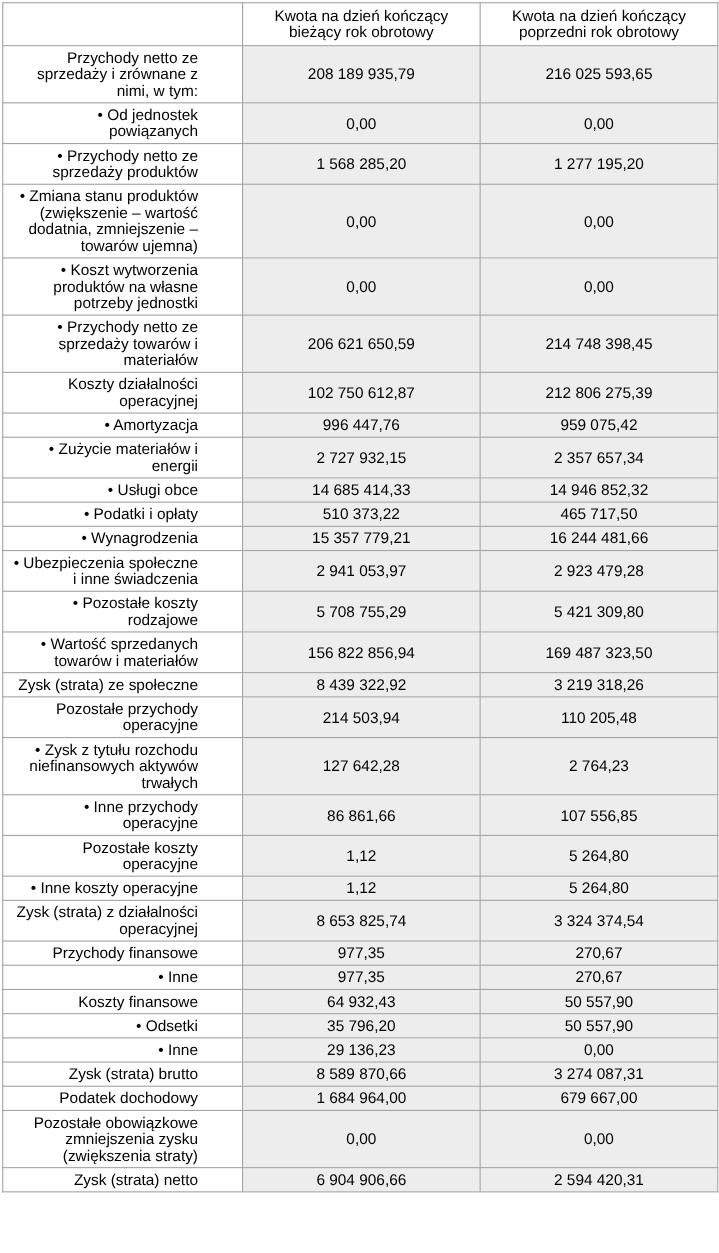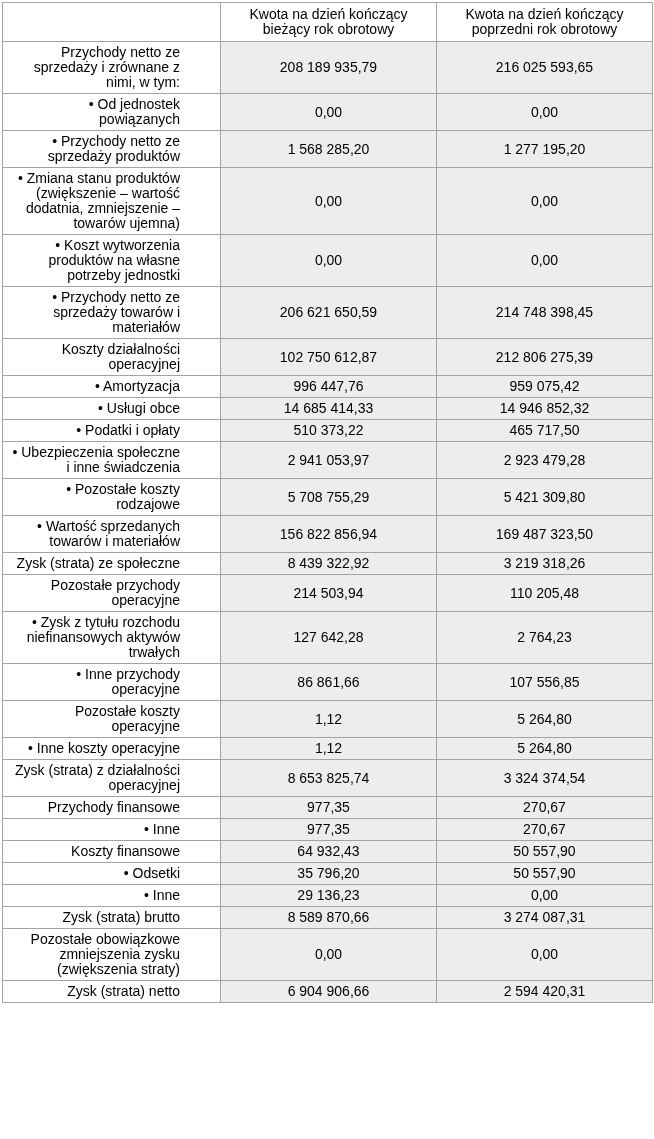--- a/index.html
+++ b/index.html
@@ -98,30 +98,40 @@
         <td class="label">Koszty działalności operacyjnej</td>
         <td class="val">102 750 612,87</td>
         <td class="val">212 806 275,39</td>
       </tr>
       <tr>
         <td class="label">• Amortyzacja</td>
         <td class="val">996 447,76</td>
         <td class="val">959 075,42</td>
       </tr>
       <tr>
+        <td class="label">• Zużycie materiałów i energii</td>
+        <td class="val">2 727 932,15</td>
+        <td class="val">2 357 657,34</td>
+      </tr>
+      <tr>
         <td class="label">• Usługi obce</td>
         <td class="val">14 685 414,33</td>
         <td class="val">14 946 852,32</td>
       </tr>
       <tr>
         <td class="label">• Podatki i opłaty</td>
         <td class="val">510 373,22</td>
         <td class="val">465 717,50</td>
       </tr>
       <tr>
+        <td class="label">• Wynagrodzenia</td>
+        <td class="val">15 357 779,21</td>
+        <td class="val">16 244 481,66</td>
+      </tr>
+      <tr>
         <td class="label">• Ubezpieczenia społeczne i inne świadczenia</td>
         <td class="val">2 941 053,97</td>
         <td class="val">2 923 479,28</td>
       </tr>
       <tr>
         <td class="label">• Pozostałe koszty rodzajowe</td>
         <td class="val">5 708 755,29</td>
         <td class="val">5 421 309,80</td>
       </tr>
       <tr>
@@ -186,20 +196,25 @@
       </tr>
       <tr>
         <td class="label">• Inne</td>
         <td class="val">29 136,23</td>
         <td class="val">0,00</td>
       </tr>
       <tr>
         <td class="label">Zysk (strata) brutto</td>
         <td class="val">8 589 870,66</td>
         <td class="val">3 274 087,31</td>
+      </tr>
+      <tr>
+        <td class="label">Podatek dochodowy</td>
+        <td class="val">1 684 964,00</td>
+        <td class="val">679 667,00</td>
       </tr>
       <tr>
         <td class="label">Pozostałe obowiązkowe zmniejszenia zysku (zwiększenia straty)</td>
         <td class="val">0,00</td>
         <td class="val">0,00</td>
       </tr>
       <tr>
         <td class="label">Zysk (strata) netto</td>
         <td class="val">6 904 906,66</td>
         <td class="val">2 594 420,31</td>

